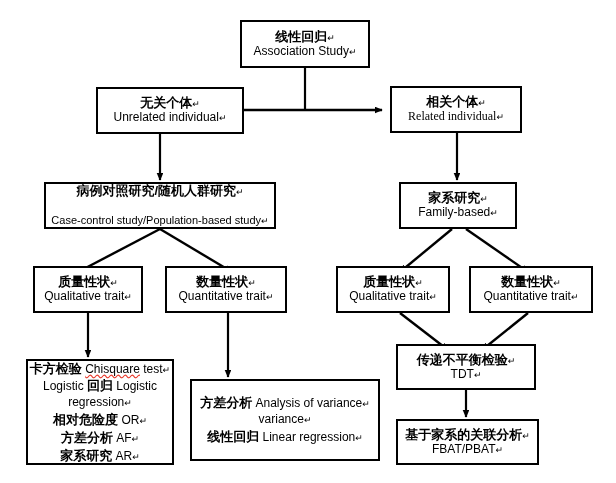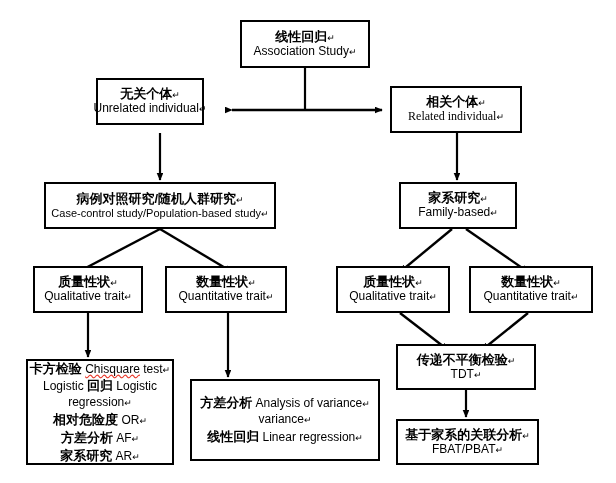--- a/index.html
+++ b/index.html
@@ -115,31 +115,31 @@
     <line x1="528" y1="313" x2="482" y2="350" stroke="#000000" stroke-width="2.4" marker-end="url(#ah)"></line>
 
     <line x1="466" y1="390" x2="466" y2="417" stroke="#000000" stroke-width="2.2" marker-end="url(#ah)"></line>
   </svg>
 
   <div class="node" style="left:240px; top:20px; width:130px; height:48px;">
     <div class="cn"><span>线性回归</span><span class="pilcrow">↵</span></div>
     <div class="en"><span>Association Study</span><span class="pilcrow">↵</span></div>
   </div>
 
-  <div class="node" style="left:96px; top:78px; width:108px; height:47px;">
+  <div class="node" style="left:96px; top:87px; width:148px; height:47px;">
     <div class="cn"><span>无关个体</span><span class="pilcrow">↵</span></div>
     <div class="en"><span>Unrelated individual</span><span class="pilcrow">↵</span></div>
   </div>
 
   <div class="node" style="left:390px; top:86px; width:132px; height:47px;font-family:Liberation Serif, serif;">
     <div class="cn"><span>相关个体</span><span class="pilcrow">↵</span></div>
     <div class="en"><span>Related individual</span><span class="pilcrow">↵</span></div>
   </div>
 
-  <div class="node" style="left:44px; top:182px; width:232px; height:47px;">
+  <div class="node" style="left:44px; top:182px; width:232px; height:47px;justify-content:space-between;">
     <div class="cn"><span>病例对照研究/随机人群研究</span><span class="pilcrow">↵</span></div>
     <div class="en" style="font-size:11px;"><span>Case-control study/Population-based  study</span><span class="pilcrow">↵</span></div>
   </div>
 
   <div class="node" style="left:399px; top:182px; width:118px; height:47px;">
     <div class="cn"><span>家系研究</span><span class="pilcrow">↵</span></div>
     <div class="en"><span>Family-based</span><span class="pilcrow">↵</span></div>
   </div>
 
   <div class="node" style="left:33px; top:266px; width:110px; height:47px;">

